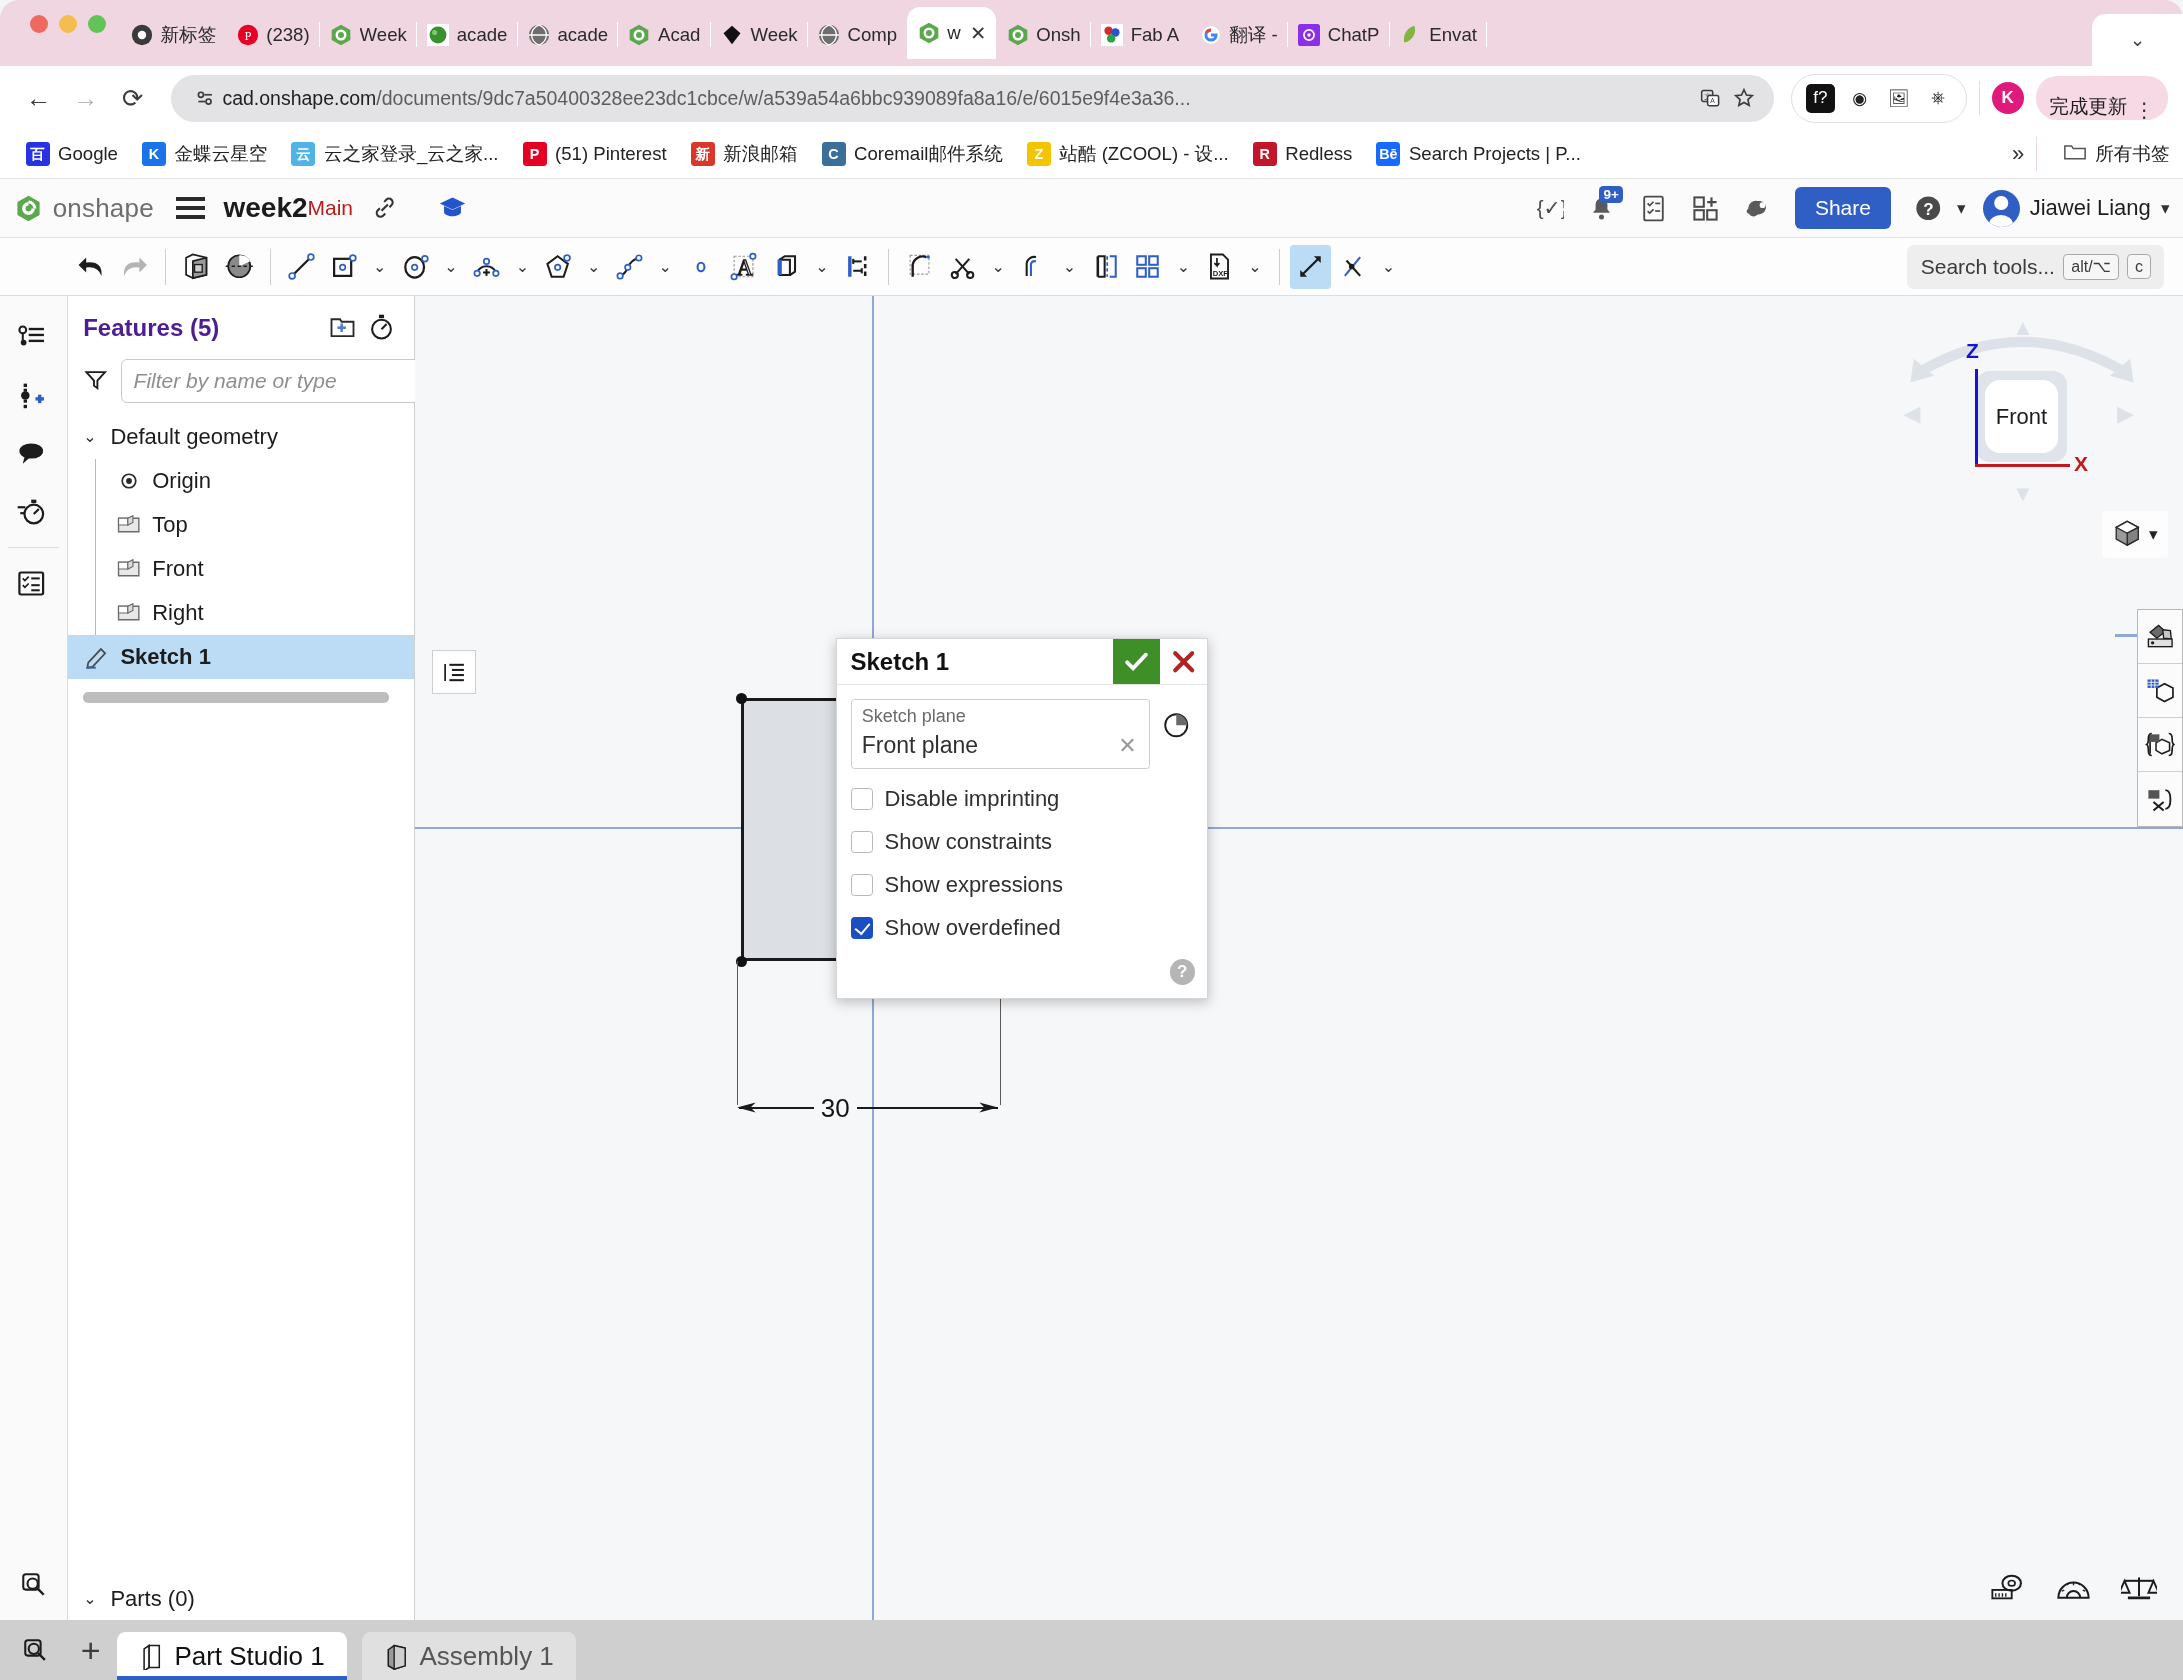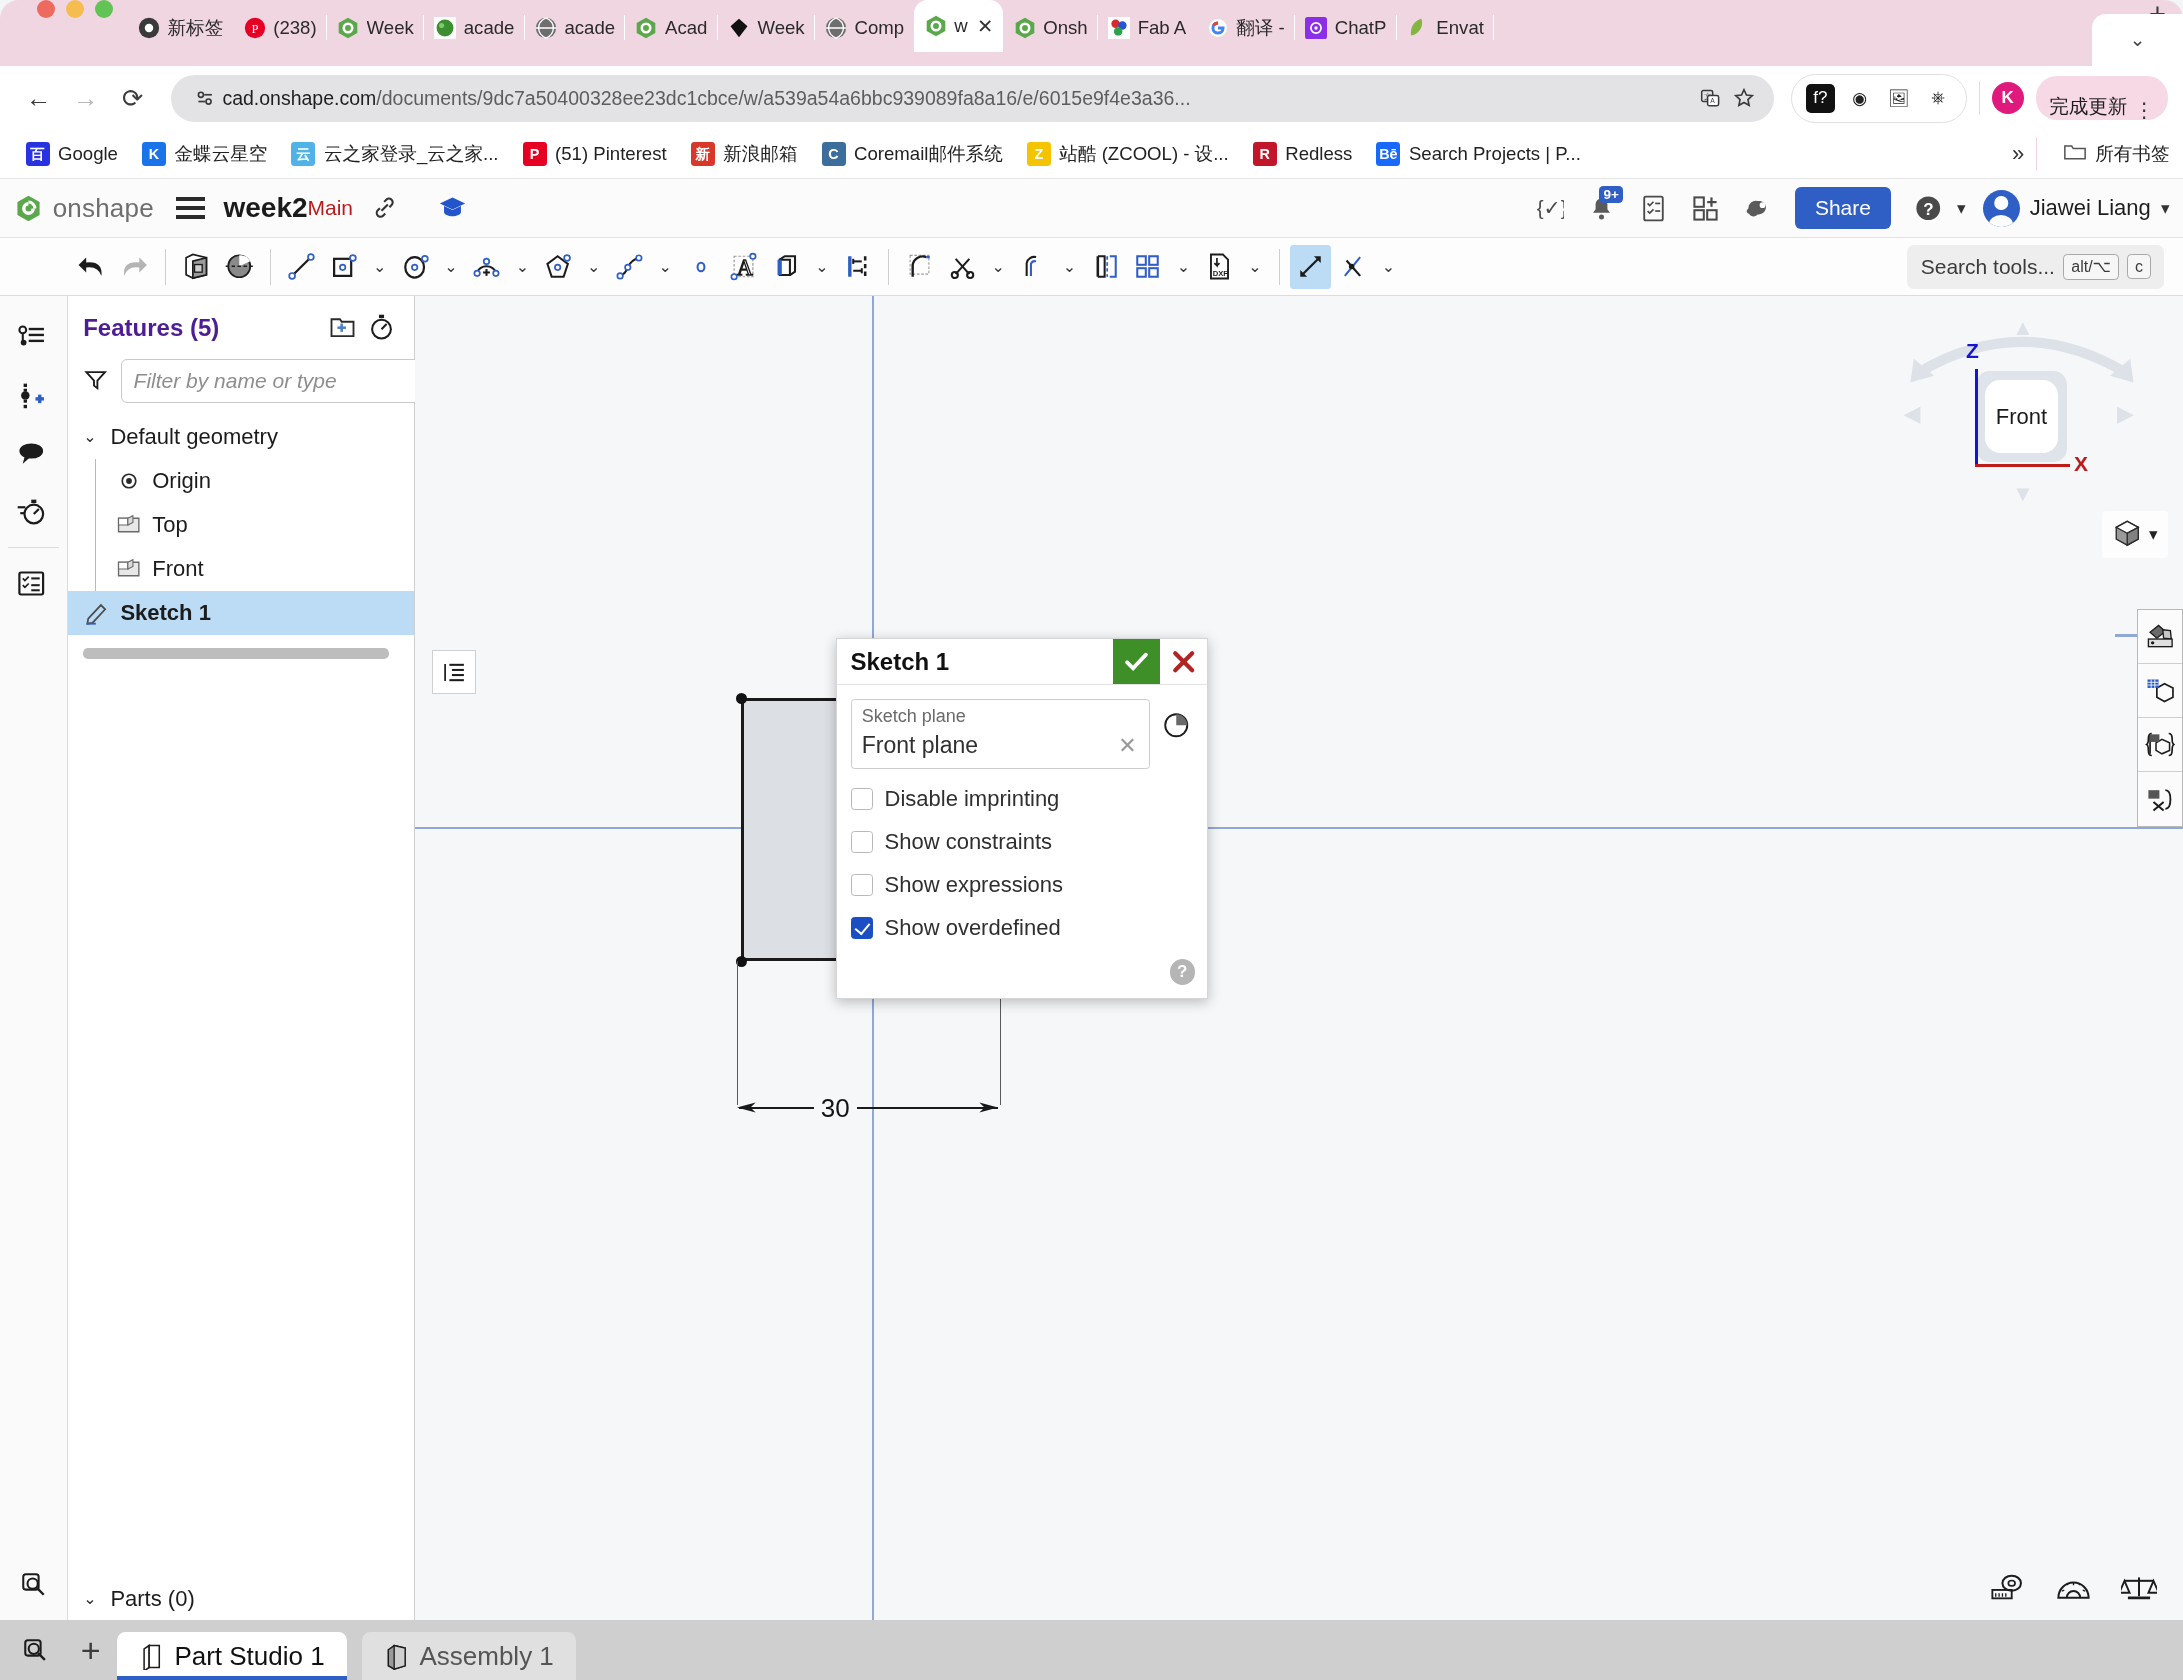--- a/index.html
+++ b/index.html
@@ -8,22 +8,22 @@
     font-family: "Liberation Sans", sans-serif;
     overflow: hidden;
     background: #f4f5f7;
   }
 
   
   .chrome { width: 2183px; height: 1681px; display: flex; flex-direction: column; }
 
   
   .tabstrip {
-    height: 66px; background: #f0d6e0; display: flex; align-items: flex-start;
-    padding-left: 23px; position: relative;
+    height: 66px; background: #f0d6e0; display: flex; align-items: center;
+    padding-left: 16px; position: relative;
     border-top-left-radius: 18.6px; border-top-right-radius: 18.6px;
   }
   .traffic { display: flex; align-items: center; gap: 11px; padding: 0 15.2px 18.6px 13.5px; }
   .dot { width: 18px; height: 18px; border-radius: 50%; }
   .dot.r { background: #ee6a5f; } .dot.y { background: #f5bd4f; } .dot.g { background: #61c454; }
 
   .tabs { display: flex; align-items: flex-end; flex: 1; min-width: 0; }
   .tab {
     height: 49px; display: flex; align-items: center; gap: 7.6px;
     padding: 0 10.2px; max-width: 129px; min-width: 34px; position: relative;
@@ -869,20 +869,30 @@
             <div class="trow child">
               <span class="tico">
                 <svg width="25.4" height="24" viewBox="0 0 30 28">
                   <path d="M3 6h24v16H3z" fill="#e8e8e8" stroke="#6a6a6a" stroke-width="1.6"></path>
                   <path d="M3 6h11v8H3z" fill="#fff" stroke="#6a6a6a" stroke-width="1.4"></path>
                   <path d="M14 6l6-3v8l-6 3z" fill="#dcdcdc" stroke="#6a6a6a" stroke-width="1.3"></path>
                 </svg>
               </span>
               <span>Front</span>
             </div>
+            <div class="trow child">
+              <span class="tico">
+                <svg width="25.4" height="24" viewBox="0 0 30 28">
+                  <path d="M3 6h24v16H3z" fill="#e8e8e8" stroke="#6a6a6a" stroke-width="1.6"></path>
+                  <path d="M3 6h11v8H3z" fill="#fff" stroke="#6a6a6a" stroke-width="1.4"></path>
+                  <path d="M14 6l6-3v8l-6 3z" fill="#dcdcdc" stroke="#6a6a6a" stroke-width="1.3"></path>
+                </svg>
+              </span>
+              <span>Right</span>
+            </div>
             <div class="trow sel">
               <span class="tico">
                 <svg width="25.4" height="25.4" viewBox="0 0 30 30">
                   <path d="M5 22 L20 6 L25 11 L10 27 L4 28 Z" fill="none" stroke="#4a4a4a" stroke-width="2"></path>
                   <line x1="3" y1="28" x2="14" y2="28" stroke="#2f5ec4" stroke-width="2.2"></line>
                 </svg>
               </span>
               <span>Sketch 1</span>
             </div>
           </div>

